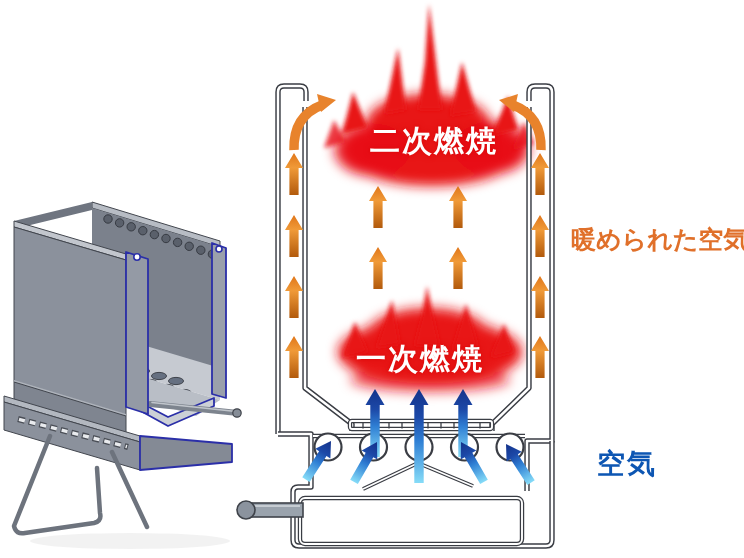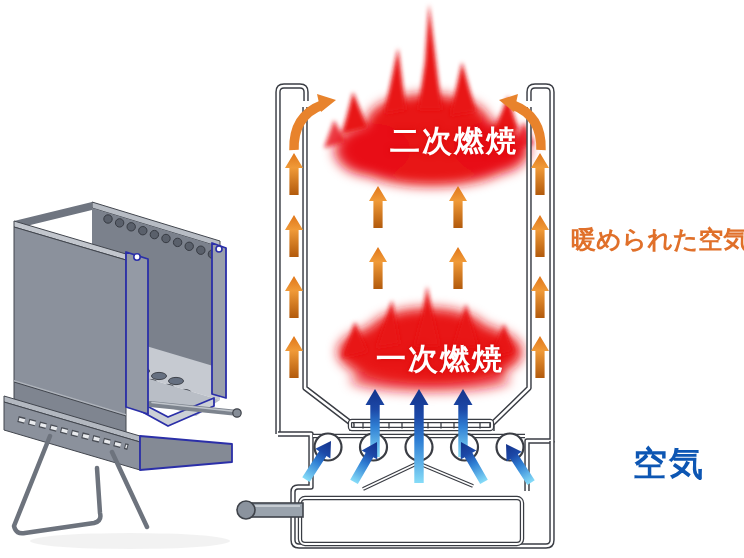--- a/index.html
+++ b/index.html
@@ -6,26 +6,25 @@
   #stage{
     position:relative;width:744px;height:558px;background:#fff;overflow:hidden;
     font-family:"Liberation Sans","DejaVu Sans",sans-serif;
   }
   #scene{position:absolute;left:0;top:0;z-index:1;}
   .lbl{position:absolute;z-index:2;white-space:nowrap;font-weight:bold;}
   .flame-lbl{
     color:#ffffff;font-size:30px;letter-spacing:2px;
     transform:translate(-50%,-50%);
     text-shadow:0 0 6px rgba(220,10,10,.9),0 0 2px rgba(220,10,10,.9);
-    margin-left:20px;
   }
   #lbl-heated-air{left:571px;top:239px;transform:translate(0,-50%);
     font-size:25px;letter-spacing:0px;color:#e0702a;}
   #lbl-air{left:597px;top:464px;transform:translate(0,-50%);
-    font-size:34px;letter-spacing:2px;color:#0d56b3;margin-left:36px;}
+    font-size:28px;letter-spacing:2px;color:#0d56b3;}
   
   .mo{fill:none;stroke:#3a3d44;stroke-width:5.4;stroke-linejoin:round;stroke-linecap:butt;}
   .mi{fill:none;stroke:#ffffff;stroke-width:2.5;stroke-linejoin:round;stroke-linecap:butt;}
   .mo2{fill:none;stroke:#3a3d44;stroke-width:4.4;stroke-linejoin:round;}
   .mi2{fill:none;stroke:#ffffff;stroke-width:1.9;stroke-linejoin:round;}
   .hole{fill:#ffffff;stroke:#3a3d44;stroke-width:2.2;}
   .tick{stroke:#3a3d44;stroke-width:1.3;}
   .cad-edge{stroke:#42464e;stroke-width:1;}
   .cut{stroke:#2b2fa8;stroke-width:1.8;stroke-linejoin:round;}
 </style>

